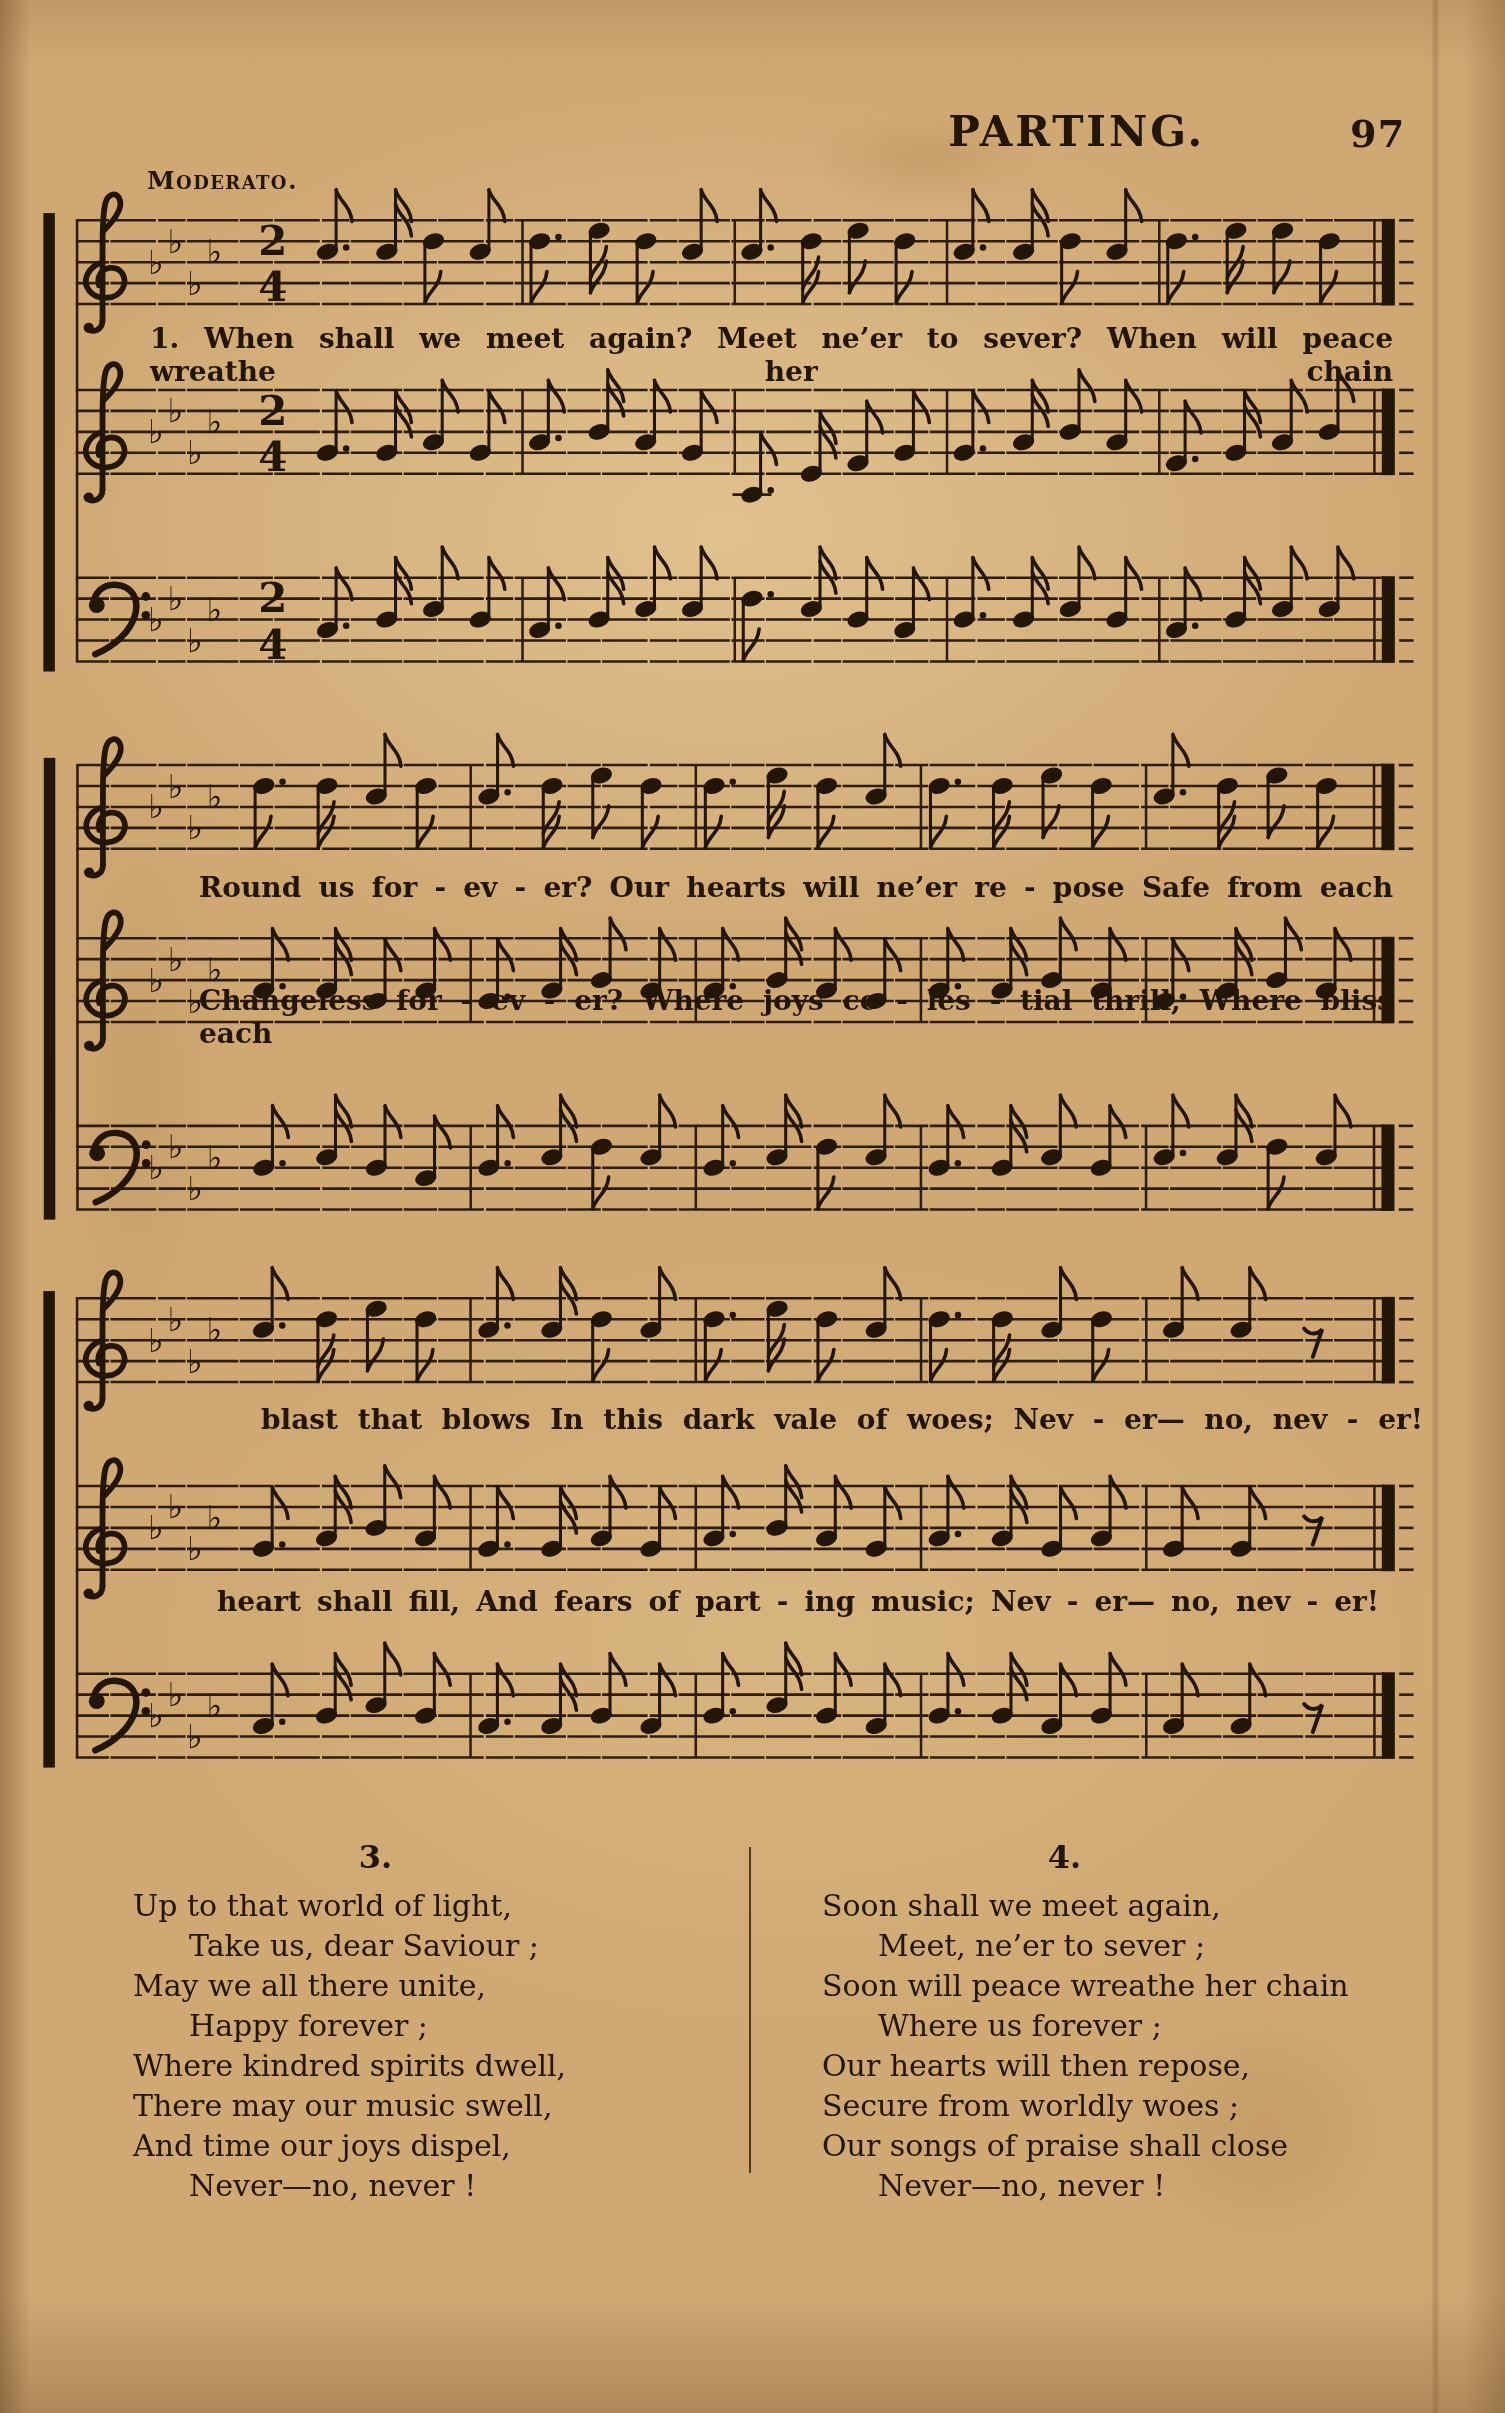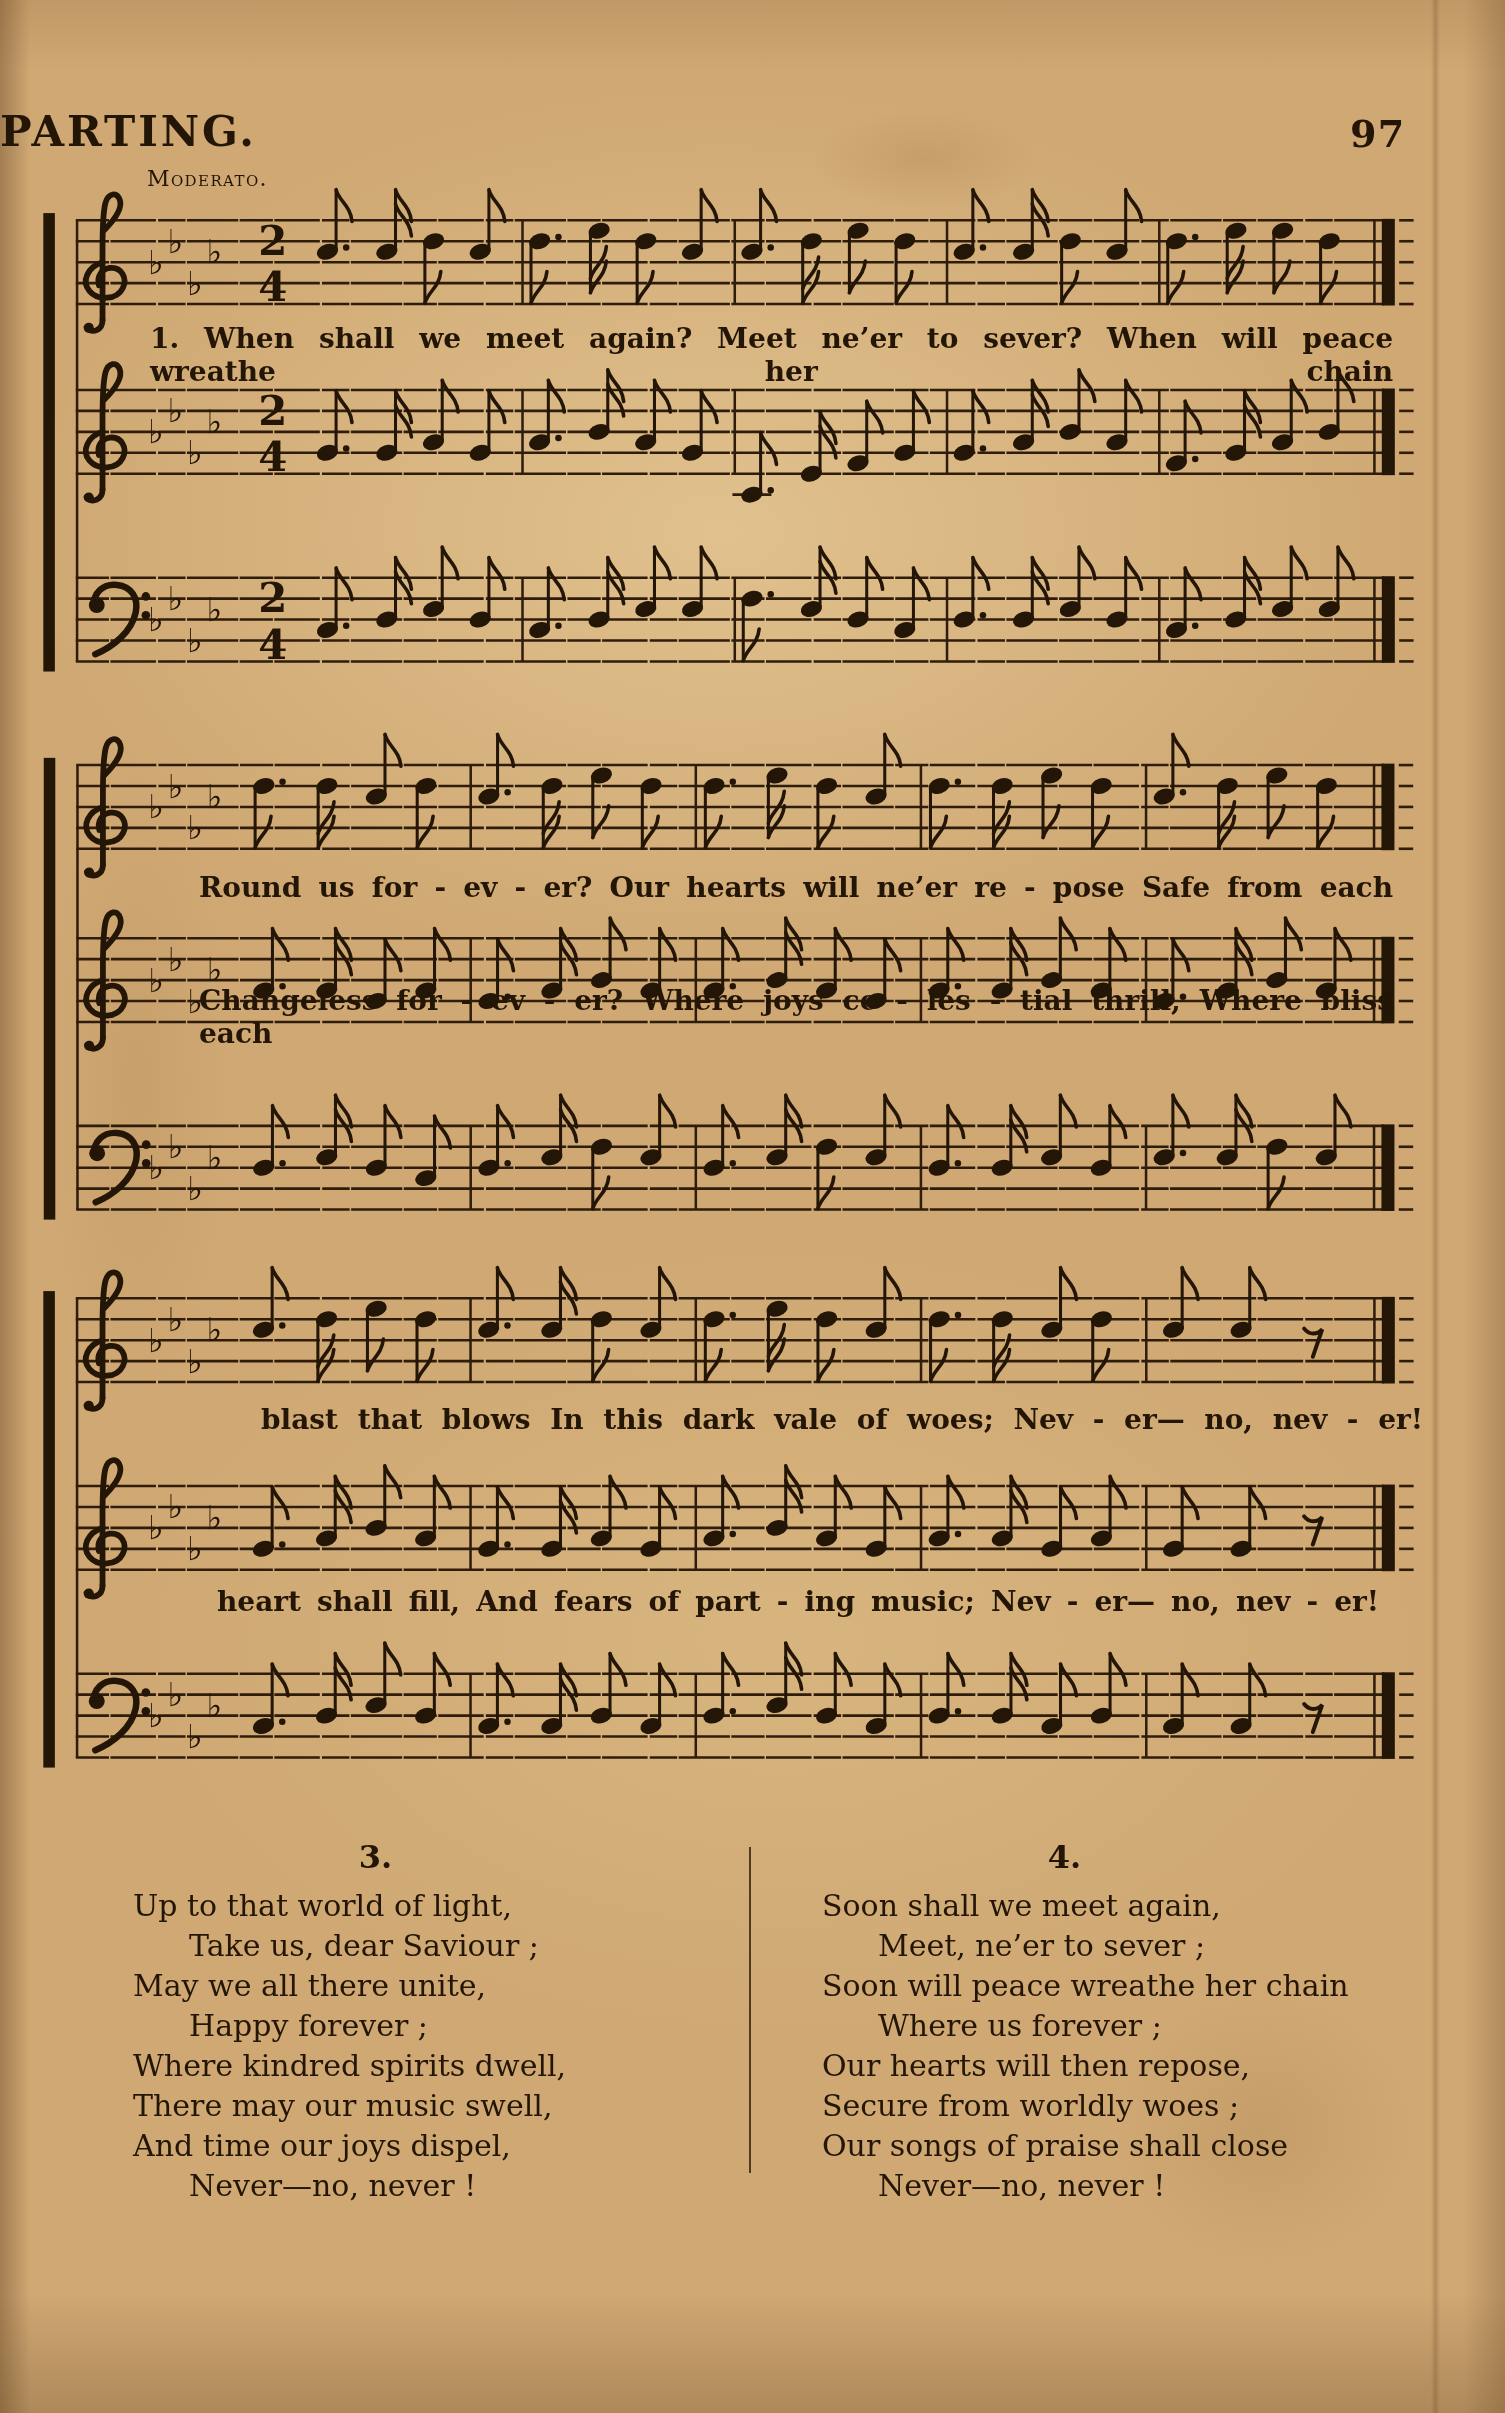--- a/index.html
+++ b/index.html
@@ -16,24 +16,24 @@
   }
   .stain{position:absolute;border-radius:50%;pointer-events:none;}
   .s1{left:809px;top:108px;width:231px;height:101px;
       background:radial-gradient(ellipse,rgba(150,105,55,0.20),rgba(0,0,0,0) 70%);}
   .s2{left:1112px;top:1993px;width:303px;height:274px;
       background:radial-gradient(ellipse,rgba(146,100,52,0.16),rgba(0,0,0,0) 70%);}
   .s3{left:43px;top:758px;width:188px;height:650px;
       background:radial-gradient(ellipse,rgba(150,108,58,0.14),rgba(0,0,0,0) 70%);}
   .crease{position:absolute;left:1431px;top:0;width:8.7px;height:2413px;
       background:linear-gradient(90deg,rgba(0,0,0,0),rgba(105,70,35,0.28),rgba(0,0,0,0));}
-  .title{position:absolute;top:107px;left:0;width:1205px;margin:0;text-align:left;
+  .title{position:absolute;top:107px;left:0;width:1205px;margin:0;text-align:right;
       font-size:42px;font-weight:700;letter-spacing:2.9px;}
   .page-number{position:absolute;top:111px;left:1350px;font-size:38px;font-weight:700;letter-spacing:1.4px;}
-  .tempo{position:absolute;top:166px;left:147px;font-size:22px;font-weight:400;
+  .tempo{position:absolute;top:166px;left:147px;font-size:25px;font-weight:700;
       font-variant:small-caps;letter-spacing:1.4px;}
   svg.system{position:absolute;left:0;}
   #sys1{top:184px;}  #sys2{top:729px;}  #sys3{top:1262px;}
   .lyric{position:absolute;font-weight:700;font-size:28px;line-height:33px;
       text-align:justify;text-align-last:justify;word-spacing:3.6px;color:#241607;}
   #ly1{top:322px;left:150px;width:1243px;}
   #ly2{top:500px;left:150px;width:1243px;}
   #ly3{top:871px;left:199px;width:1194px;}
   #ly4{top:984px;left:199px;width:1194px;}
   #ly5{top:1403px;left:217px;width:1162px;margin-left:44px;}

